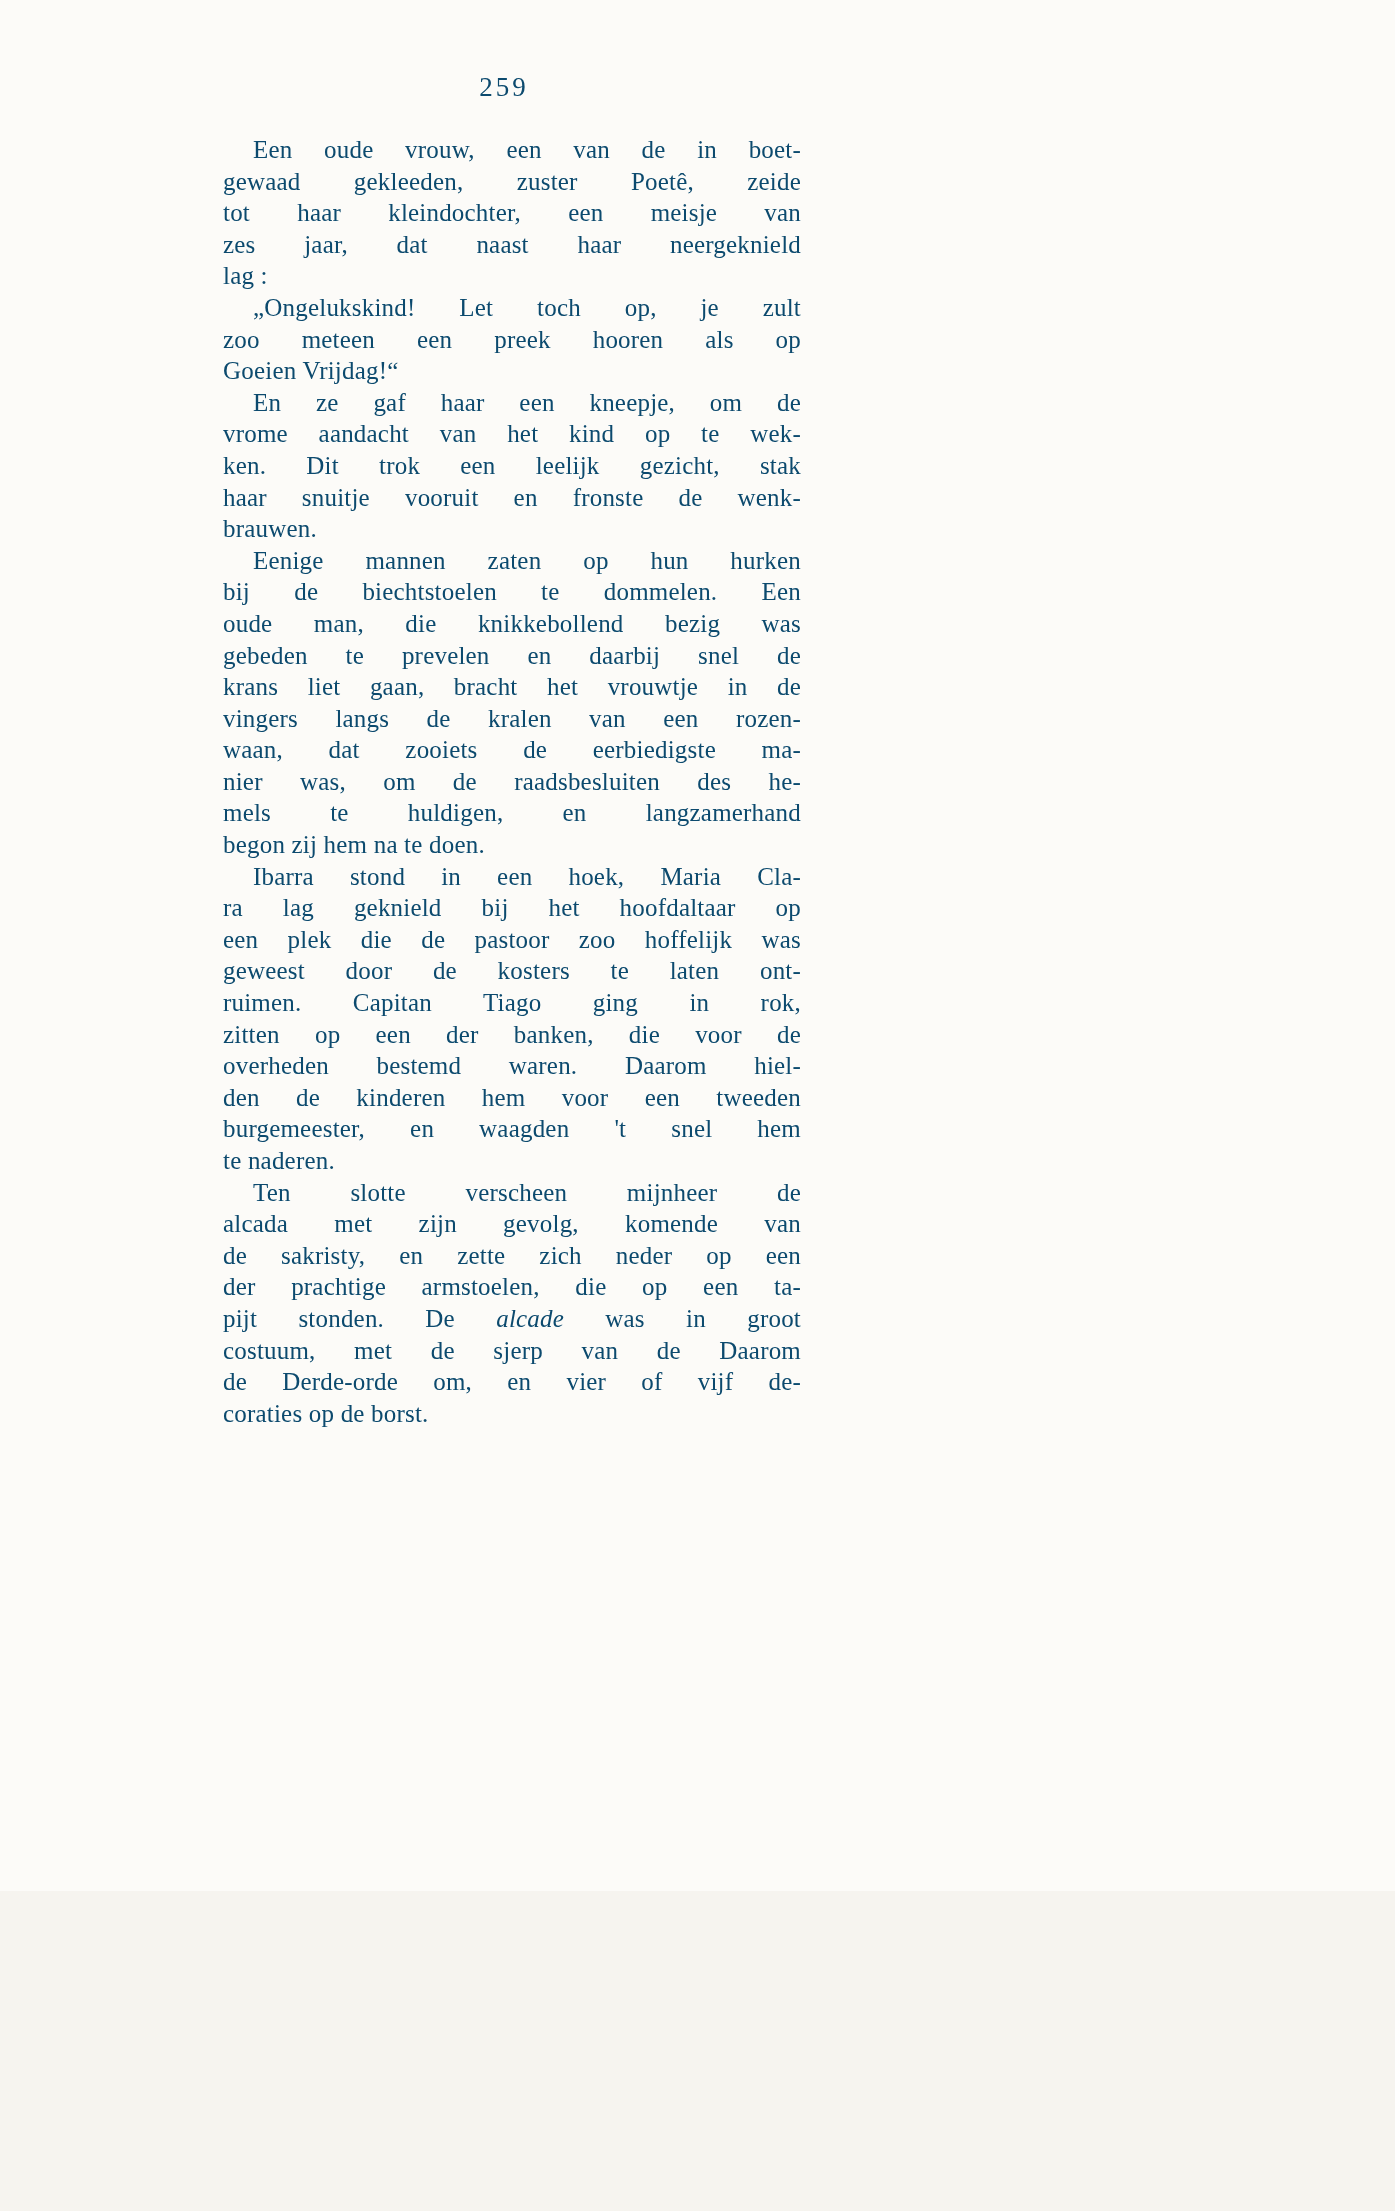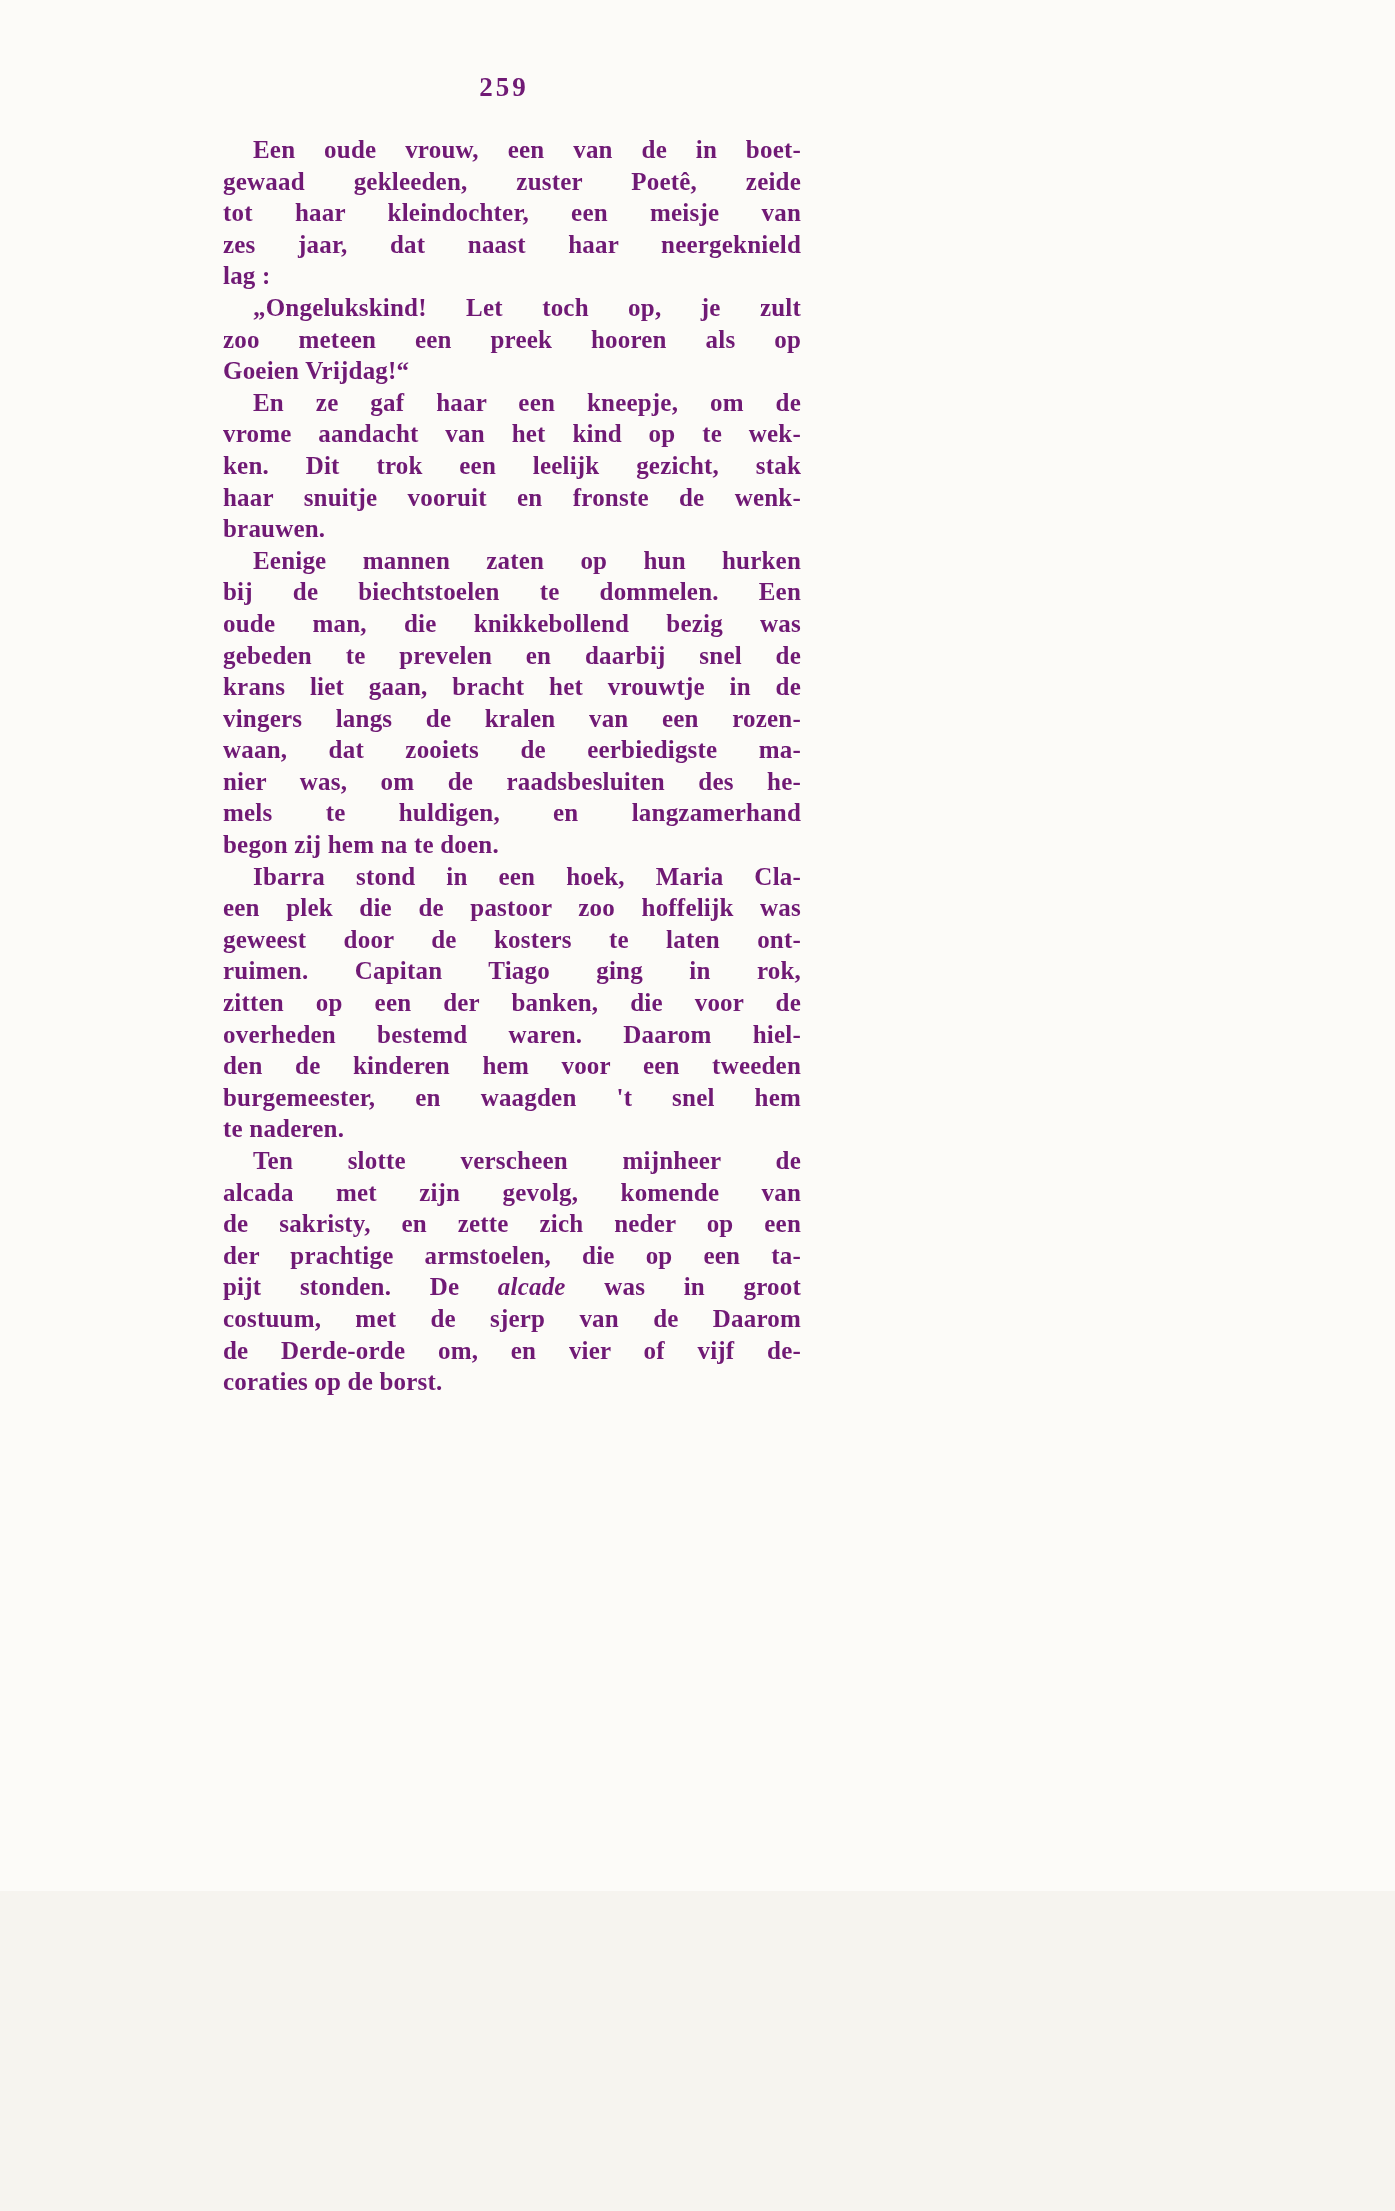--- a/index.html
+++ b/index.html
@@ -10,23 +10,23 @@
     width: 1395px;
     height: 2211px;
     background: #f6f4ef;
     overflow: hidden;
   }
   .page {
     position: relative;
     width: 1395px;
     height: 1891px;
     background: #fcfbf8;
-    color: #701a75;
+    color: #0c4a6e;
     font-family: "Liberation Serif", "DejaVu Serif", serif;
-    font-weight: bold;
+    font-weight: normal;
   }
   .page-number {
     position: absolute;
     top: 72px;
     left: 215px;
     width: 578px;
     text-align: center;
     font-size: 27px;
     letter-spacing: 3px;
   }
@@ -92,20 +92,21 @@
         <div class="line">gebeden te prevelen en daarbij snel de</div>
         <div class="line">krans liet gaan, bracht het vrouwtje in de</div>
         <div class="line">vingers langs de kralen van een rozen-</div>
         <div class="line">waan, dat zooiets de eerbiedigste ma-</div>
         <div class="line">nier was, om de raadsbesluiten des he-</div>
         <div class="line">mels te huldigen, en langzamerhand</div>
         <div class="line last">begon zij hem na te doen.</div>
       </div>
       <div class="paragraph">
         <div class="line first">Ibarra stond in een hoek, Maria Cla-</div>
+        <div class="line">ra lag geknield bij het hoofdaltaar op</div>
         <div class="line">een plek die de pastoor zoo hoffelijk was</div>
         <div class="line">geweest door de kosters te laten ont-</div>
         <div class="line">ruimen. Capitan Tiago ging in rok,</div>
         <div class="line">zitten op een der banken, die voor de</div>
         <div class="line">overheden bestemd waren. Daarom hiel-</div>
         <div class="line">den de kinderen hem voor een tweeden</div>
         <div class="line">burgemeester, en waagden 't snel hem</div>
         <div class="line last">te naderen.</div>
       </div>
       <div class="paragraph">

